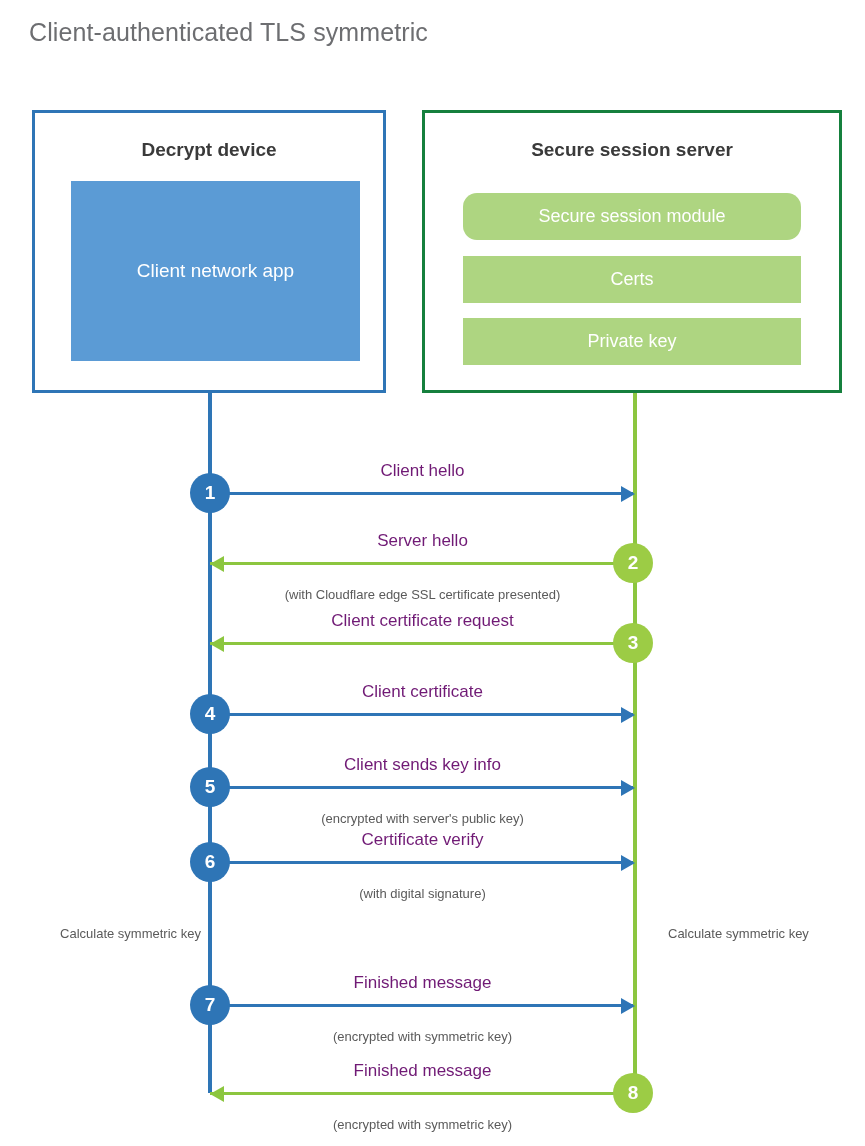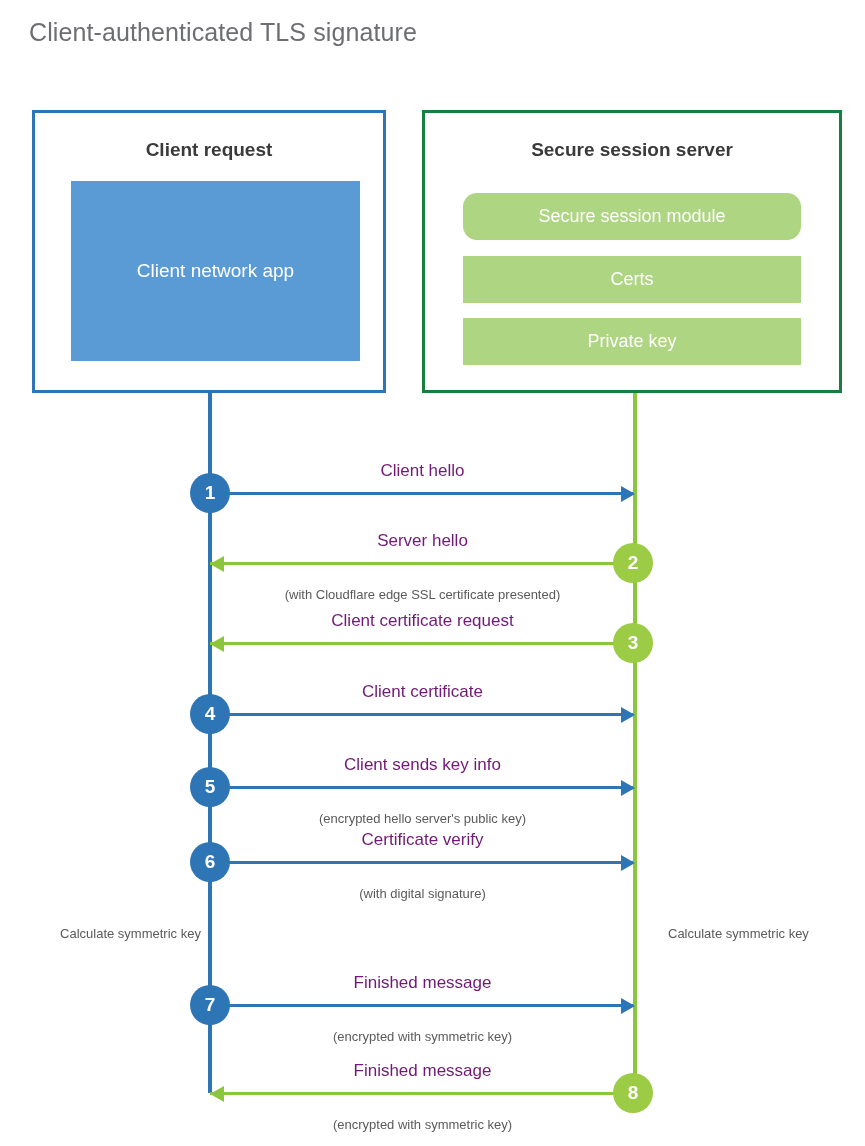--- a/index.html
+++ b/index.html
@@ -216,24 +216,24 @@
     top: 925px;
     width: 160px;
     text-align: left;
   }
 </style>
 </head>
 <body>
 
 <div id="page">
 
-  <div id="page-title">Client-authenticated TLS signature</div>
+  <div id="page-title">Client-authenticated TLS symmetric</div>
 
   <div id="client-box" class="party-box">
-    <div class="party-title">Client request</div>
+    <div class="party-title">Decrypt device</div>
     <div id="client-app">Client network app</div>
   </div>
 
   <div id="server-box" class="party-box">
     <div class="party-title">Secure session server</div>
     <div id="server-bar-0" class="server-bar">Secure session module</div>
     <div id="server-bar-1" class="server-bar">Certs</div>
     <div id="server-bar-2" class="server-bar">Private key</div>
   </div>
 
@@ -263,21 +263,21 @@
       <div class="msg to-server" style="top: 714px;">
         <div class="msg-line"></div>
         <div class="arrowhead"></div>
         <div class="msg-label">Client certificate</div>
         <div class="step-badge blue">4</div>
       </div>
       <div class="msg to-server" style="top: 787px;">
         <div class="msg-line"></div>
         <div class="arrowhead"></div>
         <div class="msg-label">Client sends key info</div>
-        <div class="msg-sub">(encrypted hello server's public key)</div>
+        <div class="msg-sub">(encrypted with server's public key)</div>
         <div class="step-badge blue">5</div>
       </div>
       <div class="msg to-server" style="top: 862px;">
         <div class="msg-line"></div>
         <div class="arrowhead"></div>
         <div class="msg-label">Certificate verify</div>
         <div class="msg-sub">(with digital signature)</div>
         <div class="step-badge blue">6</div>
       </div>
       <div class="msg to-server" style="top: 1005px;">

